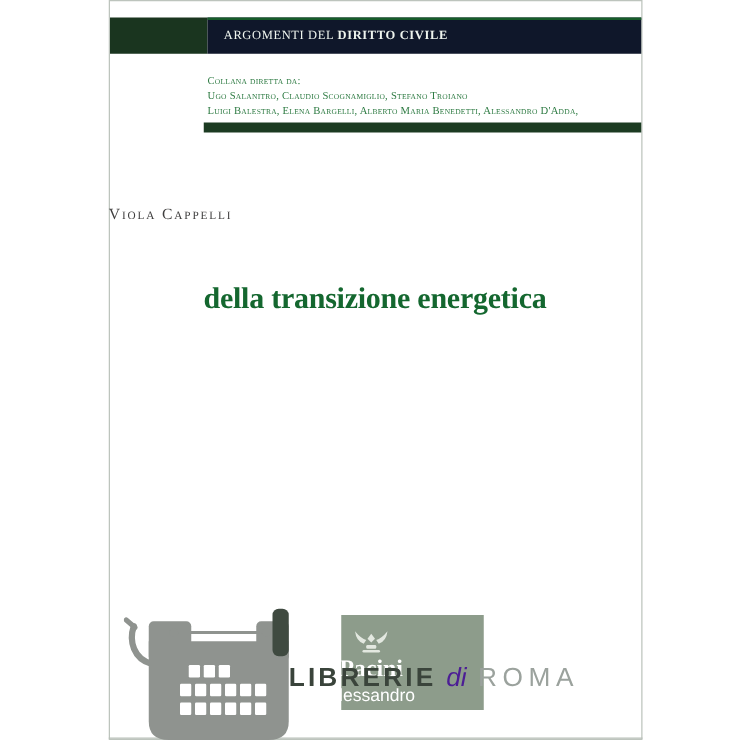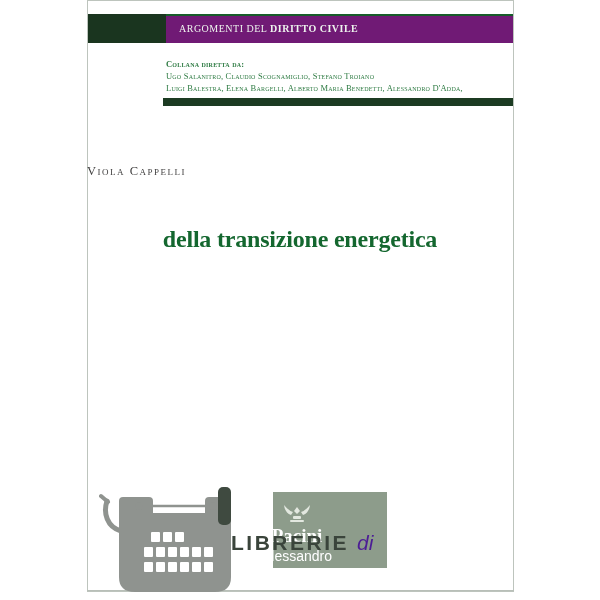--- a/index.html
+++ b/index.html
@@ -5,30 +5,30 @@
   html,body{margin:0;padding:0;}
   body{width:600px;height:600px;background:#ffffff;position:relative;overflow:hidden;
        font-family:"Liberation Serif", serif;}
   .abs{position:absolute;}
 
   
   #cover-frame{left:87px;top:0;width:425px;height:590px;border:1px solid #bdc4bd;background:#fff;z-index:1;}
 
   
   #banner-accent{left:88px;top:14px;width:78px;height:29px;background:#1a351f;z-index:2;}
-  #series-banner{left:166px;top:14px;width:347px;height:29px;background:#701a75;z-index:2;
+  #series-banner{left:166px;top:14px;width:347px;height:29px;background:#0f172a;z-index:2;
                  border-top:2px solid #175c2a;box-sizing:border-box;
                  color:#eef4ee;line-height:26px;padding-left:13px;
                  font-size:10px;letter-spacing:0.5px;white-space:nowrap;}
   #series-banner .bold{font-weight:bold;}
 
   
   #collana{left:166px;top:58px;width:344px;color:#2e7b43;z-index:2;
            font-size:8.5px;line-height:12px;font-variant:small-caps;letter-spacing:0.2px;}
-  #collana .lbl{font-weight:bold;}
+  #collana .lbl{font-weight:normal;}
 
   
   #rule{left:163px;top:98px;width:350px;height:8px;background:#1c3b22;z-index:2;}
 
   
   #author{left:87px;top:164px;width:426px;text-align:left;color:#3f3e3e;z-index:2;
           font-size:12.5px;font-variant:small-caps;letter-spacing:1.5px;}
 
   
   #title{left:87px;top:224px;width:426px;text-align:center;color:#14672f;z-index:2;
@@ -133,13 +133,14 @@
       <rect x="69" y="77" width="9" height="10" rx="1"></rect>
       <rect x="81" y="77" width="9" height="10" rx="1"></rect>
       <rect x="93" y="77" width="9" height="10" rx="1"></rect>
       <rect x="105" y="77" width="9" height="10" rx="1"></rect>
   </g>
 </svg>
 
 <div class="abs" id="watermark-text">
   <span id="wm-bold">LIBRERIE</span>
   <span id="wm-di">di</span>
+  <span id="wm-city">ROMA</span>
 </div>
 
 </body></html>

